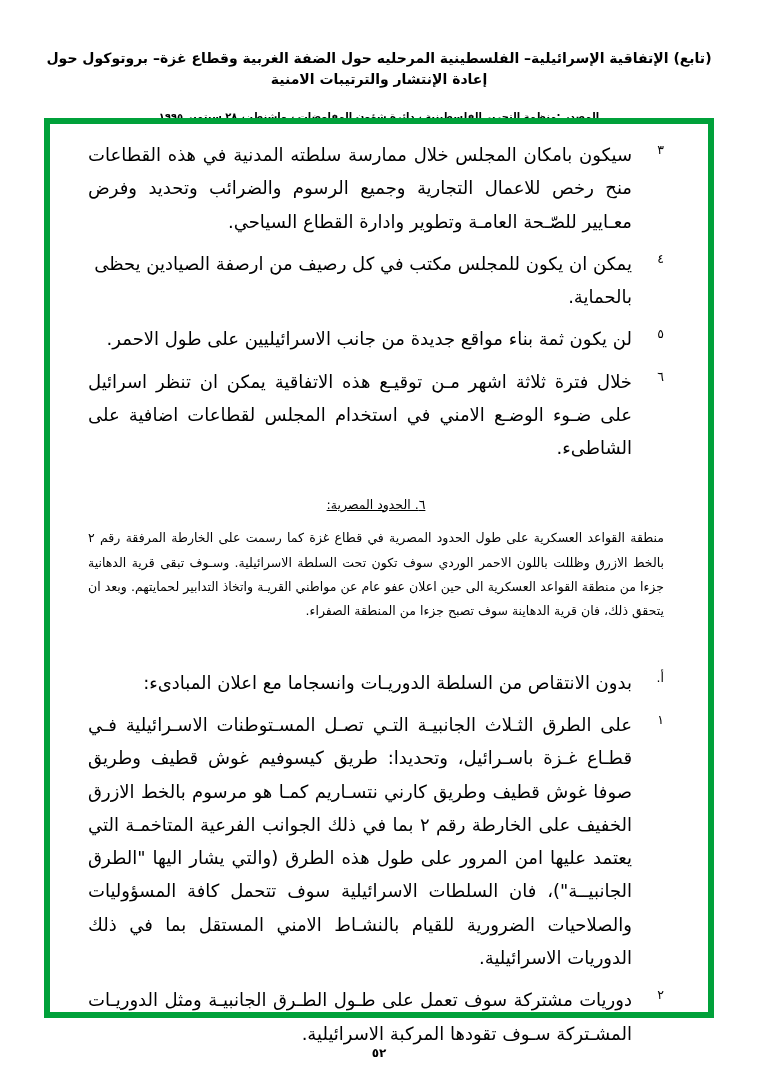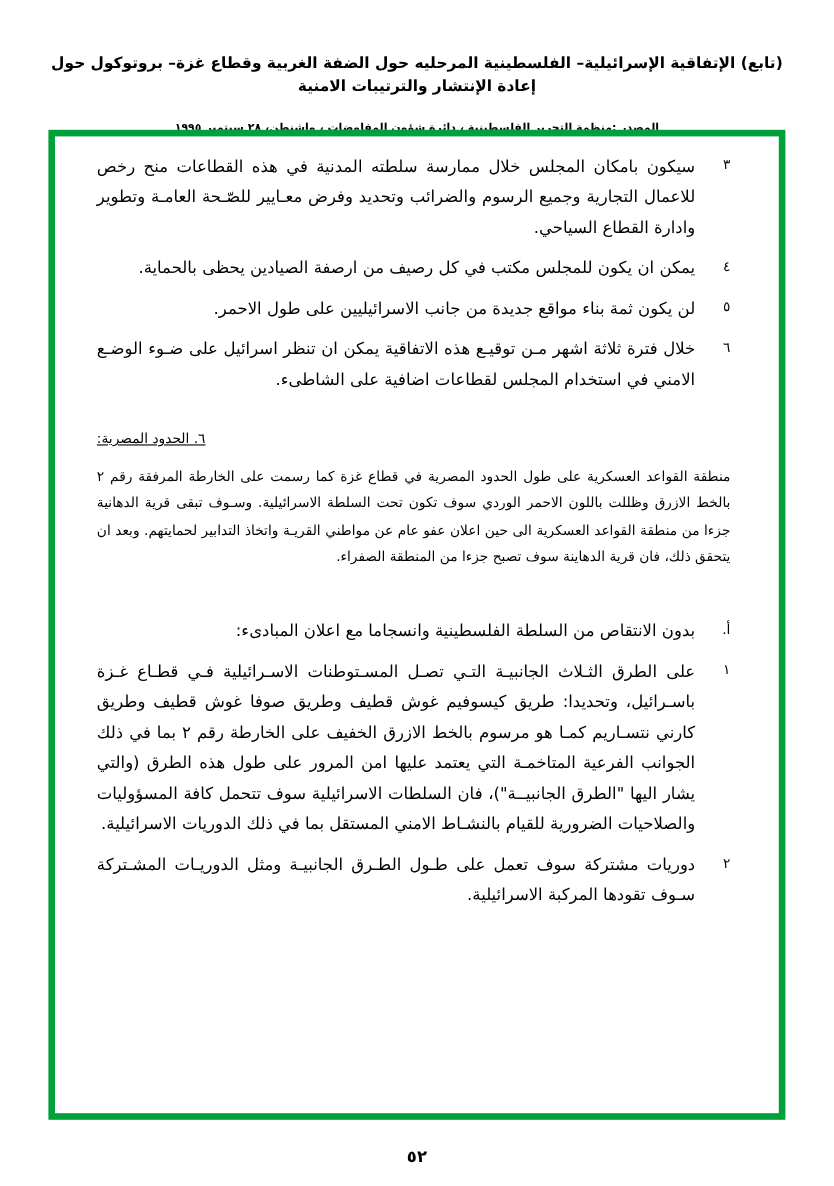--- a/index.html
+++ b/index.html
@@ -69,51 +69,52 @@
   .num-item .marker {
     width: 32px;
     flex: 0 0 32px;
     font-size: 12.5px;
     line-height: 1.85;
     text-align: right;
     padding-top: 0px;
   }
   .num-item .body {
     flex: 1 1 auto;
-    font-size: 15px;
+    font-size: 18px;
     line-height: 1.85;
     text-align: justify;
     text-align-last: right;
   }
   .num-item .body.rightonly {
+    text-align: right;
   }
   .section-head {
     font-size: 12.5px;
     font-weight: normal;
     text-decoration: underline;
-    text-align: left;
+    text-align: center;
     margin: 14px 0 10px 0;
     line-height: 1.8;
   }
   .para {
     font-size: 12.5px;
     line-height: 1.95;
     text-align: justify;
     text-align-last: right;
     margin-bottom: 16px;
   }
   .spacer-lg { height: 26px; }
   .spacer-sm { height: 6px; }
   .footer {
     position: absolute;
     bottom: 18px;
     left: 0;
     width: 100%;
     text-align: center;
-    font-size: 15px;
+    font-size: 12px;
     font-weight: bold;
   }
 </style>
 </head>
 <body>
 
 <div class="page">
 
   <div class="header-block">
     <div class="header-title">(تابع) الإتفاقية الإسرائيلية– الفلسطينية المرحليه حول الضفة الغربية وقطاع غزة– بروتوكول حول إعادة الإنتشار والترتيبات الامنية</div>
@@ -148,21 +149,21 @@
 
     <div class="section-head">٦. الحدود المصرية:</div>
 
     <div class="para">منطقة القواعد العسكرية على طول الحدود المصرية في قطاع غزة كما رسمت على الخارطة المرفقة رقم ٢ بالخط الازرق وظللت باللون الاحمر الوردي سوف تكون تحت السلطة الاسرائيلية. وسـوف تبقى قرية الدهانية جزءا من منطقة القواعد العسكرية الى حين اعلان عفو  عام عن مواطني القريـة واتخاذ التدابير لحمايتهم.  وبعد ان يتحقق ذلك، فان قرية  الدهاينة سوف تصبح جزءا من المنطقة الصفراء.</div>
 
     <div class="spacer-lg"></div>
 
 
     <div class="num-item">
       <div class="marker">أ.</div>
-      <div class="body rightonly" style="text-align:center;">بدون الانتقاص من السلطة الفلسطينية وانسجاما مع اعلان المبادىء:</div>
+      <div class="body rightonly" style="text-align:center;">بدون الانتقاص من السلطة الدوريـات وانسجاما مع اعلان المبادىء:</div>
     </div>
 
     <div class="num-item">
       <div class="marker">١</div>
       <div class="body">على الطرق الثـلاث الجانبيـة التـي تصـل المسـتوطنات الاسـرائيلية فـي قطـاع غـزة باسـرائيل، وتحديدا: طريق كيسوفيم غوش قطيف وطريق صوفا غوش قطيف وطريق كارني نتسـاريم كمـا هو مرسوم بالخط الازرق الخفيف على الخارطة رقم ٢ بما في ذلك الجوانب الفرعية المتاخمـة التي يعتمد عليها امن المرور على طول هذه الطرق (والتي يشار اليها "الطرق   الجانبيــة")، فان السلطات الاسرائيلية سوف تتحمل كافة المسؤوليات والصلاحيات الضرورية للقيام بالنشـاط الامني المستقل بما في ذلك الدوريات الاسرائيلية.</div>
     </div>
 
     <div class="num-item">
       <div class="marker">٢</div>
       <div class="body">دوريات مشتركة سوف  تعمل على طـول الطـرق الجانبيـة ومثل الدوريـات المشـتركة سـوف تقودها المركبة الاسرائيلية.</div>

